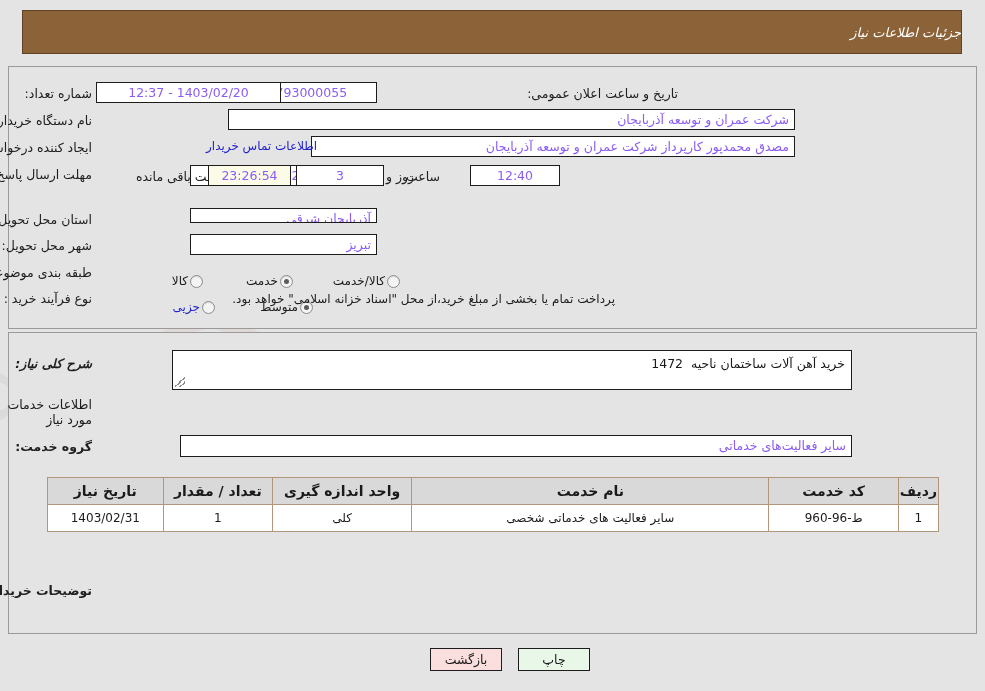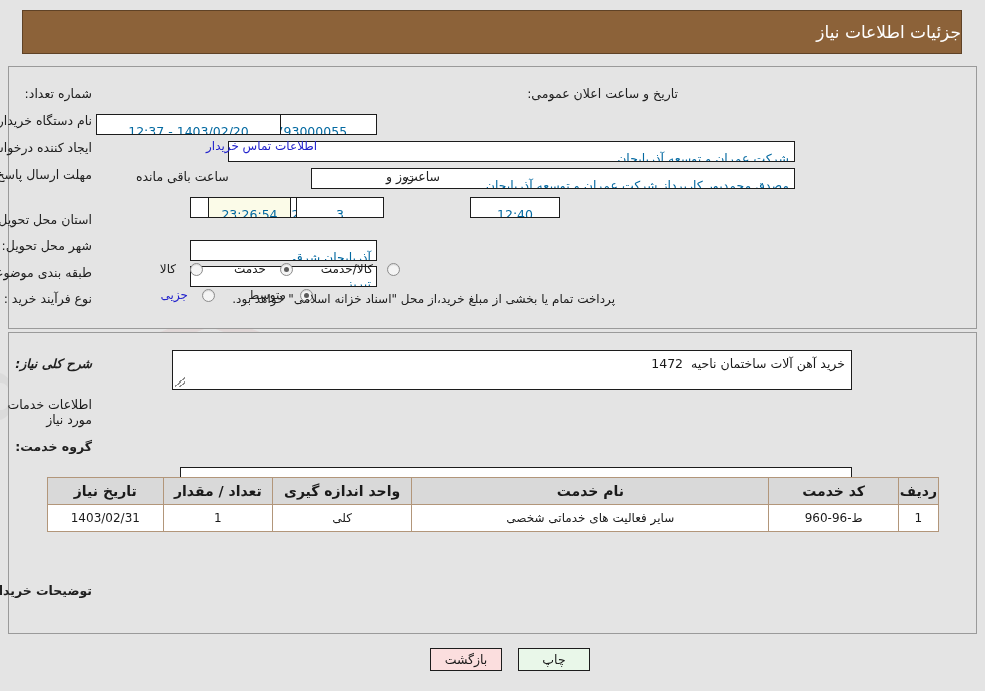--- a/index.html
+++ b/index.html
@@ -32,22 +32,23 @@
     position: absolute;
     left: 22px; top: 10px;
     width: 940px; height: 44px;
     background: #8c6239;
     border: 1px solid #5f4226;
     color: #ffffff;
     display: flex;
     align-items: center;
     justify-content: flex-start;
     padding-left: 18px;
-    font-size: 17px;
+    font-size: 13px;
     z-index: 2;
+    font-style: italic;
   }
 
   
   .panel {
     position: absolute;
     background: #e4e4e4;
     border: 1px solid #9a9a9a;
     z-index: 1;
   }
   #panel-top    { left: 8px; top: 66px;  width: 969px; height: 263px; }
@@ -62,52 +63,52 @@
     white-space: nowrap;
     z-index: 3;
   }
   .lbl.bold { font-weight: bold; }
 
   .fld {
     position: absolute;
     background: #ffffff;
     border: 1px solid #1c1c1c;
     font-size: 12.5px;
-    color: #0369a1;
-    padding: 8px 5px 0 5px;
+    color: #8b5cf6;
+    padding: 1px 5px 0 5px;
     line-height: 18px;
     white-space: nowrap;
     overflow: hidden;
     text-overflow: clip;
     z-index: 3;
     font-family: "DejaVu Sans", "Liberation Sans", sans-serif;
-    margin-top: 32px;
   }
   .fld.center { text-align: center; }
   .fld.right  { text-align: right; }
   .fld.timer  { background: #fbfbe8; text-align: center; }
 
   .link {
     position: absolute;
     color: #2222cc;
     font-size: 12px;
     white-space: nowrap;
     text-decoration: none;
     cursor: pointer;
     z-index: 4;
   }
 
   
   .radio-wrap {
     position: absolute;
     display: flex;
     align-items: center;
-    gap: 14px;
+    gap: 2px;
     z-index: 3;
     white-space: nowrap;
+    margin-top: 12px;
   }
   .radio {
     width: 13px; height: 13px;
     border-radius: 50%;
     border: 1px solid #8b8b8b;
     background: #f4f4f4;
     display: inline-block;
     position: relative;
     flex: 0 0 auto;
     box-shadow: inset 0 1px 1px rgba(0,0,0,.12);
@@ -245,21 +246,21 @@
   <div class="lbl" style="right:545px; top:169px;">ساعت</div>
   <div class="fld center" style="left:470px; top:165px; width:90px; height:21px;">12:40</div>
 
   <div class="lbl" style="left:386px; top:169px;">روز و</div>
   <div class="fld center" style="left:296px; top:165px; width:88px; height:21px;">3</div>
 
   <div class="lbl" style="left:136px; top:169px;">ساعت باقی مانده</div>
   <div class="fld timer" style="left:208px; top:165px; width:83px; height:21px;">23:26:54</div>
 
   <div class="lbl" style="right:893px; top:212px;">استان محل تحویل:</div>
-  <div class="fld right" style="right:608px; top:208px; width:187px; height:21px;">آذربایجان شرقی</div>
+  <div class="fld right" style="right:608px; top:208px; width:187px; height:15px;">آذربایجان شرقی</div>
 
   <div class="lbl" style="right:893px; top:238px;">شهر محل تحویل:</div>
   <div class="fld right" style="right:608px; top:234px; width:187px; height:21px;">تبریز</div>
 
   <div class="lbl" style="right:893px; top:265px;">طبقه بندی موضوعی:</div>
 
   <div class="radio-wrap" style="right:782px; top:262px;">
     <span class="radio" id="cat-r0"></span>
     <span class="radio-label">کالا</span>
   </div>

